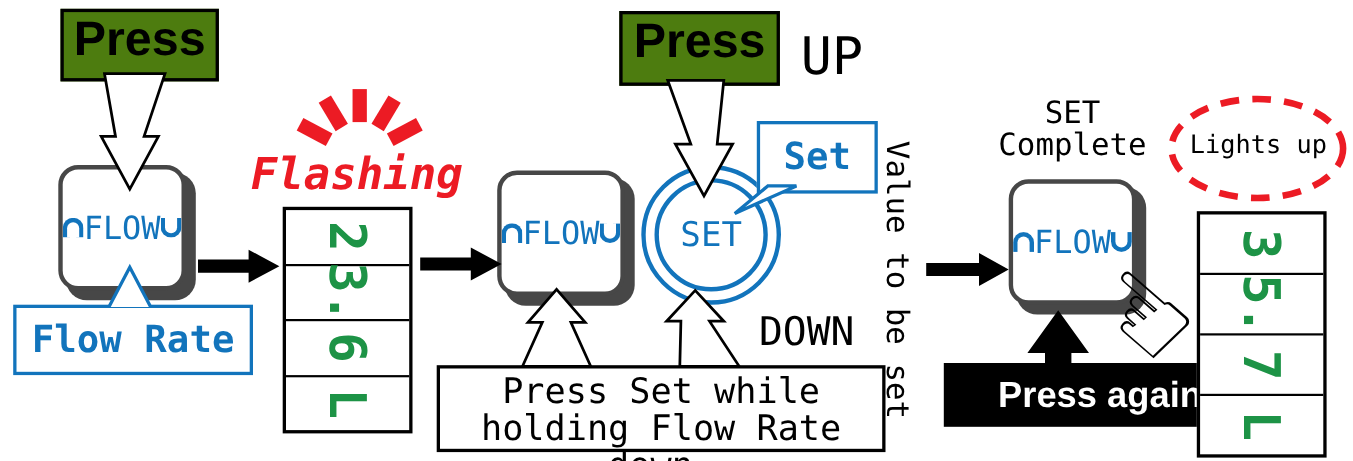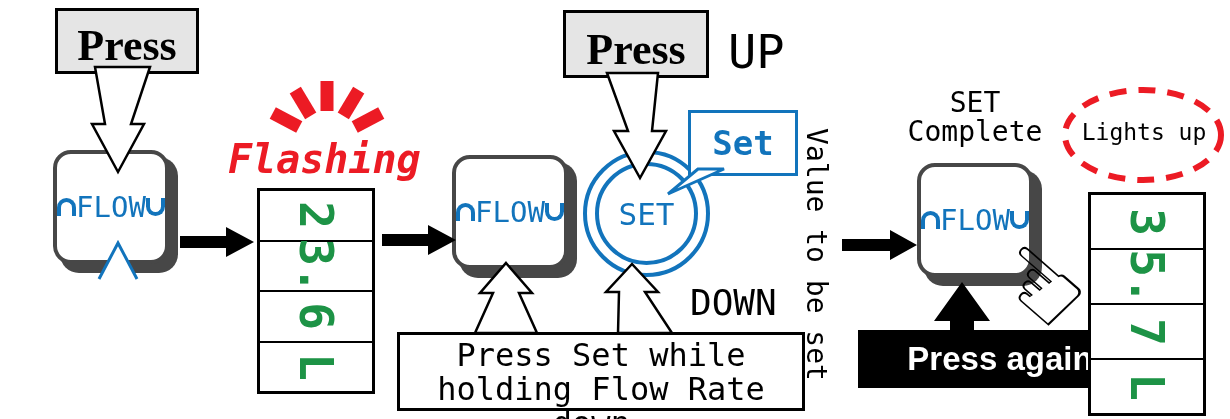--- a/index.html
+++ b/index.html
@@ -1,22 +1,22 @@
 <!DOCTYPE html>
 <html><head>
 <meta charset="utf-8">
 <style>
   html,body{margin:0;padding:0;background:#fff;}
   #canvas{position:relative;width:1230px;height:419px;background:#fff;overflow:hidden;
           font-family:"DejaVu Sans Mono",monospace;}
   .abs{position:absolute;}
 
   
-  .press-box{border:3px solid #000;background:#e5e5e5;display:flex;align-items:flex-end;justify-content:center;
-             font-family:Liberation Serif, serif;font-weight:700;font-size:44px;color:#000;z-index:1;}
+  .press-box{border:3px solid #000;background:#4d7c0f;display:flex;align-items:flex-start;justify-content:center;
+             font-family:Liberation Sans, sans-serif;font-weight:700;font-size:44px;color:#000;z-index:1;}
   .blue-box{border:3px solid #1274bc;background:#fff;display:flex;align-items:center;justify-content:center;
             color:#1274bc;font-weight:600;z-index:2;}
   .black-box{background:#000;color:#fff;display:flex;align-items:center;justify-content:center;
              font-family:"Liberation Sans",sans-serif;font-weight:600;font-size:33px;z-index:1;padding-left:42px;}
   .outline-box{border:3px solid #000;background:#fff;color:#000;text-align:center;z-index:1;}
 
   
   .flow-btn{position:absolute;width:108px;height:92px;background:#fff;border:4px solid #474747;
             border-radius:18px;box-shadow:8px 8px 0 1px #474747;display:flex;
             align-items:center;justify-content:space-between;padding:7px 0;z-index:1;}
@@ -55,20 +55,23 @@
   <div class="abs press-box" style="left:55px;top:8px;width:138px;height:60px;">
     <span>Press</span>
   </div>
 
   <div class="flow-btn" style="left:53px;top:150px;">
     <div class="bracket top"></div>
     <span class="flow-label">FLOW</span>
     <div class="bracket bottom"></div>
   </div>
 
+  <div class="abs blue-box" style="left:12px;top:277px;width:212px;height:58px;font-size:34px;">
+    <span>Flow Rate</span>
+  </div>
 
   <div class="abs red-label" style="left:228px;top:136px;font-size:40px;font-style:italic;">Flashing</div>
 
   <div class="display" style="left:257px;top:188px;height:200px;">
     <div class="cell">
         <span class="digit">2</span>
       </div>
     <div class="cell">
         <span class="digit">3.</span>
       </div>

